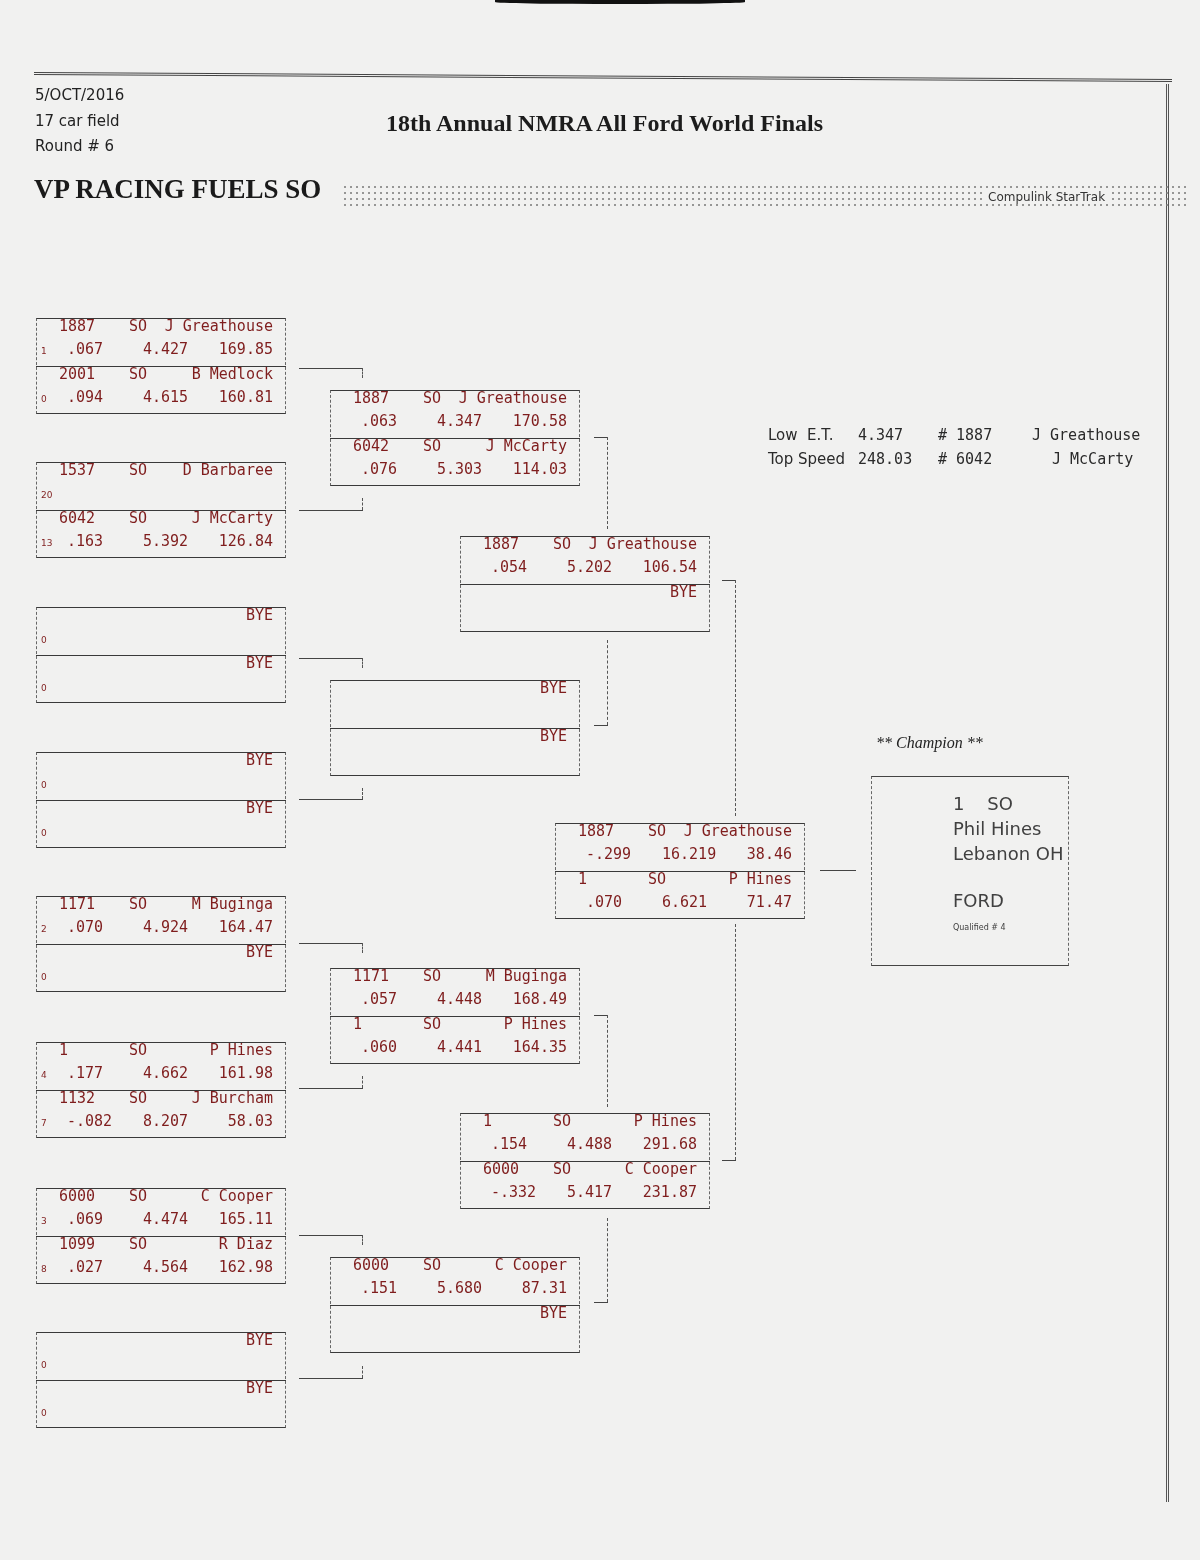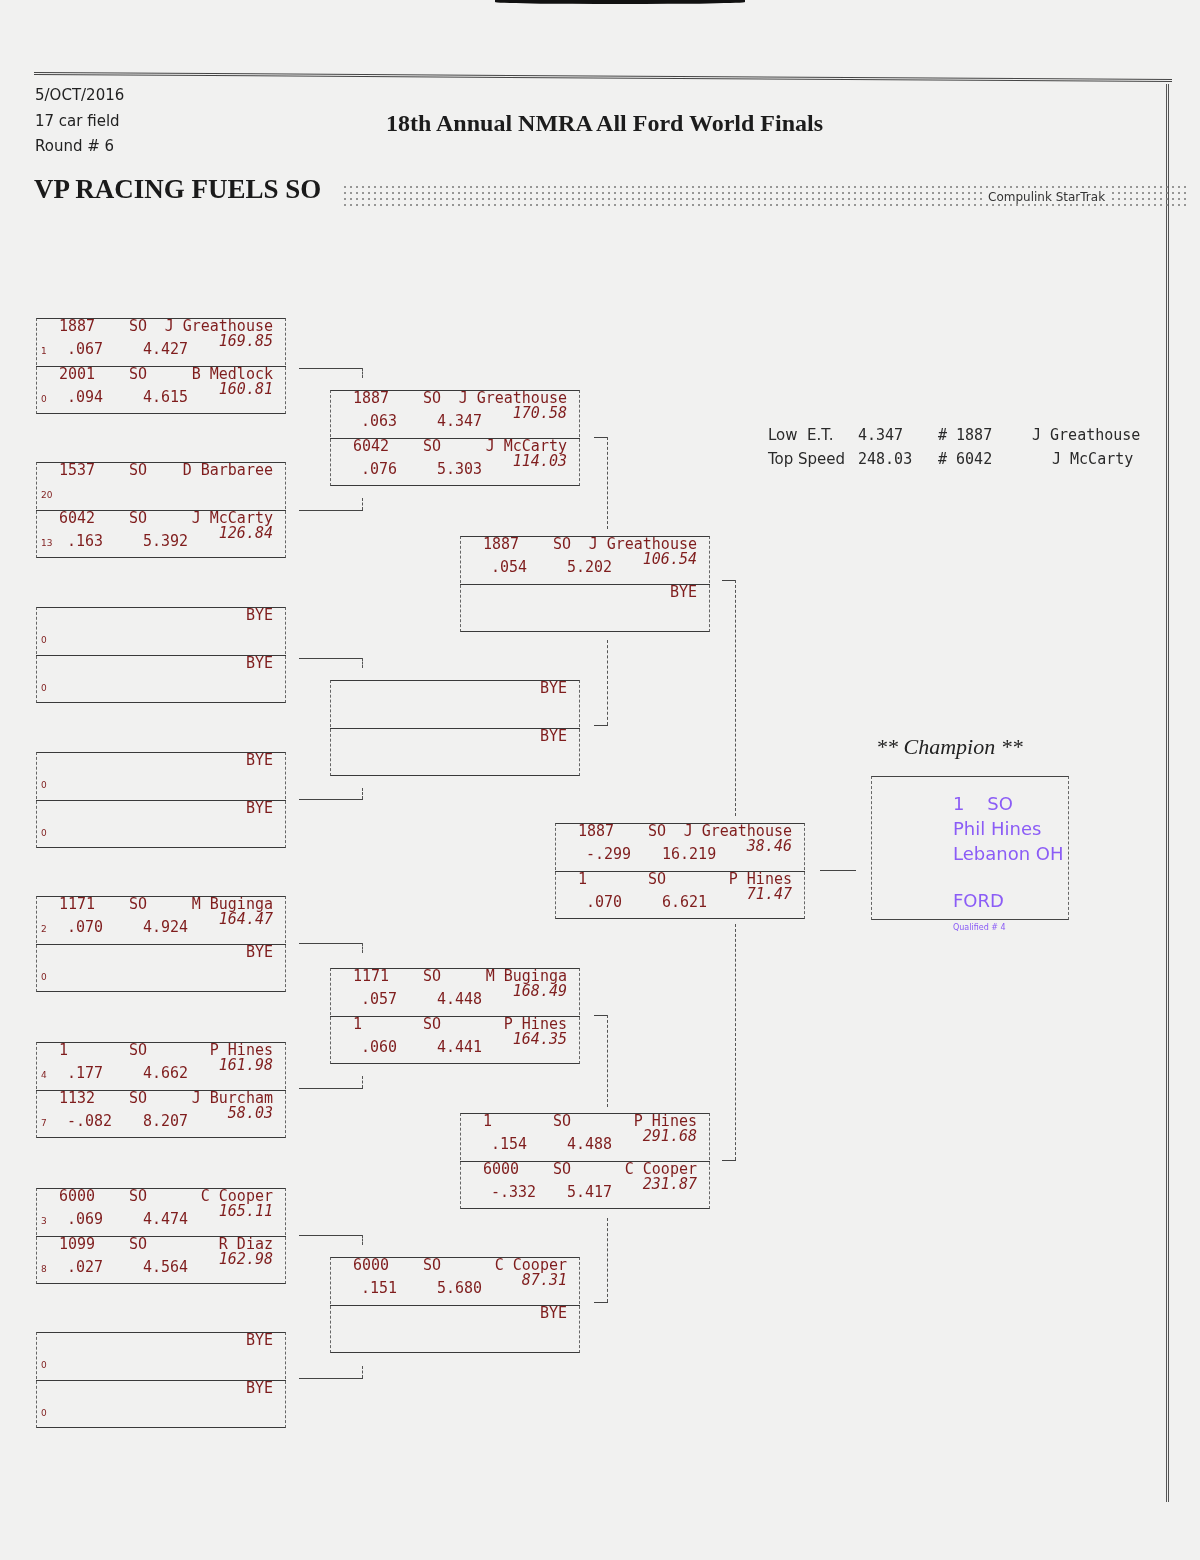--- a/index.html
+++ b/index.html
@@ -25,34 +25,34 @@
     border-left:1px dashed #666; border-right:1px dashed #666; box-sizing:border-box; }
   .box .mid { position:absolute; left:-1px; right:-1px; top:47px; border-top:1.5px solid #3a3a3a; }
   .lane { position:absolute; left:0; right:0; height:47px; font-size:15px; color:#7f1d1d; }
   .lane.top { top:0; } .lane.bot { top:48px; }
   .lane span { position:absolute; white-space:pre; }
   .l-car { left:22px; top:-2px; }
   .l-cls { left:92px; top:-2px; }
   .l-name { right:12px; top:-2px; text-align:right; }
   .l-rt { left:30px; top:21px; }
   .l-et { left:106px; top:21px; }
-  .l-mph { right:12px; top:13px; text-align:right;font-style:italic; }
+  .l-mph { right:12px; top:21px; text-align:right; }
   .l-seed { left:4px; top:27px; font-size:9px; font-family:"DejaVu Sans", sans-serif; }
   .hline { position:absolute; height:0; border-top:1.5px solid #444; }
   .vdash { position:absolute; width:0; border-left:1.5px dashed #555; }
 
   .records { position:absolute; left:752px; top:426px; font-size:15px; }
   .records .row { position:relative; height:24px; }
   .records span { position:absolute; white-space:pre; }
   .rec-label { font-family:"DejaVu Sans", sans-serif; left:16px; }
 
-  .champ-title { position:absolute; left:876px; top:734px; font-family:"Liberation Serif", serif; font-style:italic; font-size:22px; color:#222; }
-  .champ-box { position:absolute; left:871px; top:776px; width:198px; height:144px; box-sizing:border-box;
+  .champ-title { position:absolute; left:876px; top:734px; font-family:"Liberation Serif", serif; font-style:italic; font-size:16px; color:#222; }
+  .champ-box { position:absolute; left:871px; top:776px; width:198px; height:190px; box-sizing:border-box;
     border-top:1.5px solid #444; border-bottom:1.5px solid #444; border-left:1px dashed #666; border-right:1px dashed #666;
-    font-family:"DejaVu Sans", sans-serif; color:#8b5cf6; }
+    font-family:"DejaVu Sans", sans-serif; color:#404040; }
   .champ-box span { position:absolute; left:81px; white-space:pre; font-size:18px; }
 </style>
 </head>
 <body>
 
 <div class="scan-top"></div>
 <div class="frame-top"></div>
 <div class="frame-right"></div>
 
 <div class="hdr-small" style="top:86px">5/OCT/2016</div>

